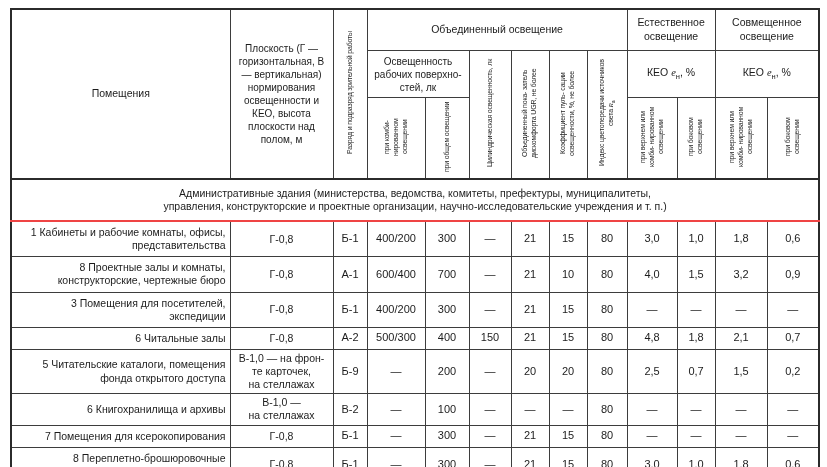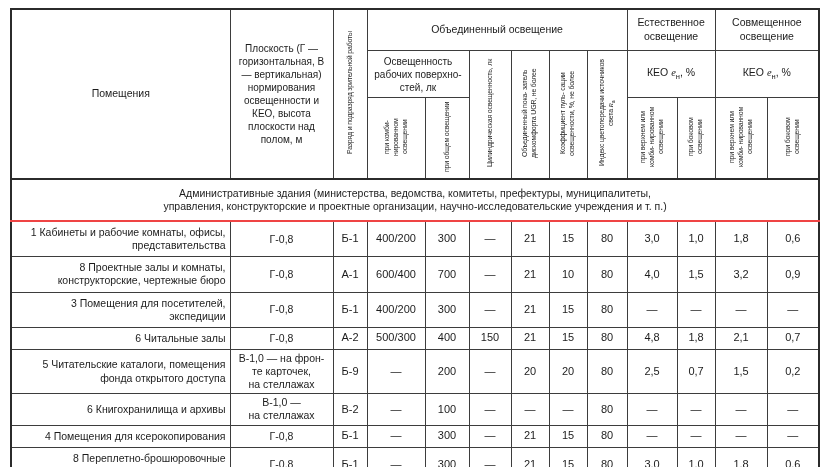--- a/index.html
+++ b/index.html
@@ -192,21 +192,21 @@
     <td>—</td>
     <td>—</td>
     <td>—</td>
     <td>80</td>
     <td>—</td>
     <td>—</td>
     <td>—</td>
     <td>—</td>
   </tr>
         <tr>
-    <td class="c-name">4 Помещения для ксерокопирования</td>
+    <td class="c-name">7 Помещения для ксерокопирования</td>
     <td class="c-plane">Г-0,8</td>
     <td>Б-1</td>
     <td>—</td>
     <td>300</td>
     <td>—</td>
     <td>21</td>
     <td>15</td>
     <td>80</td>
     <td>—</td>
     <td>—</td>

